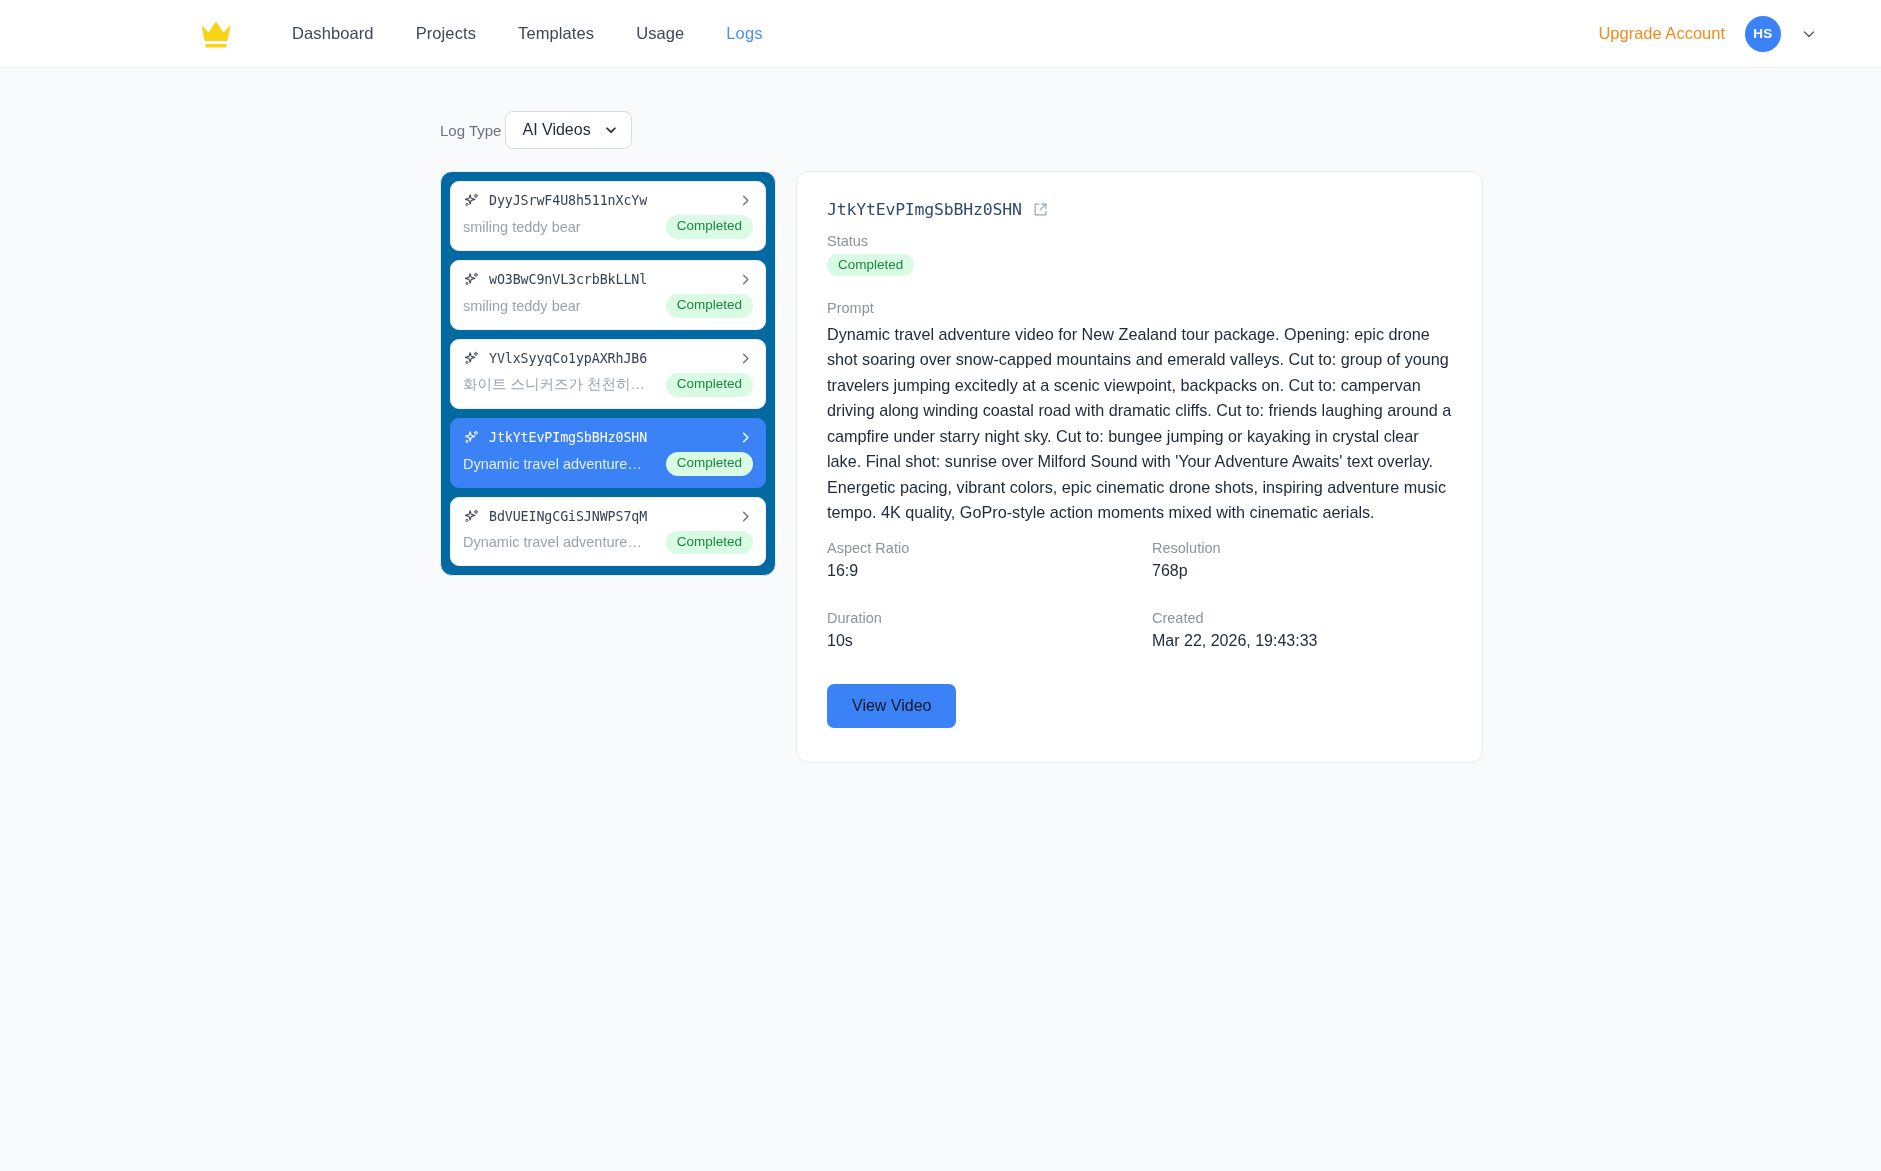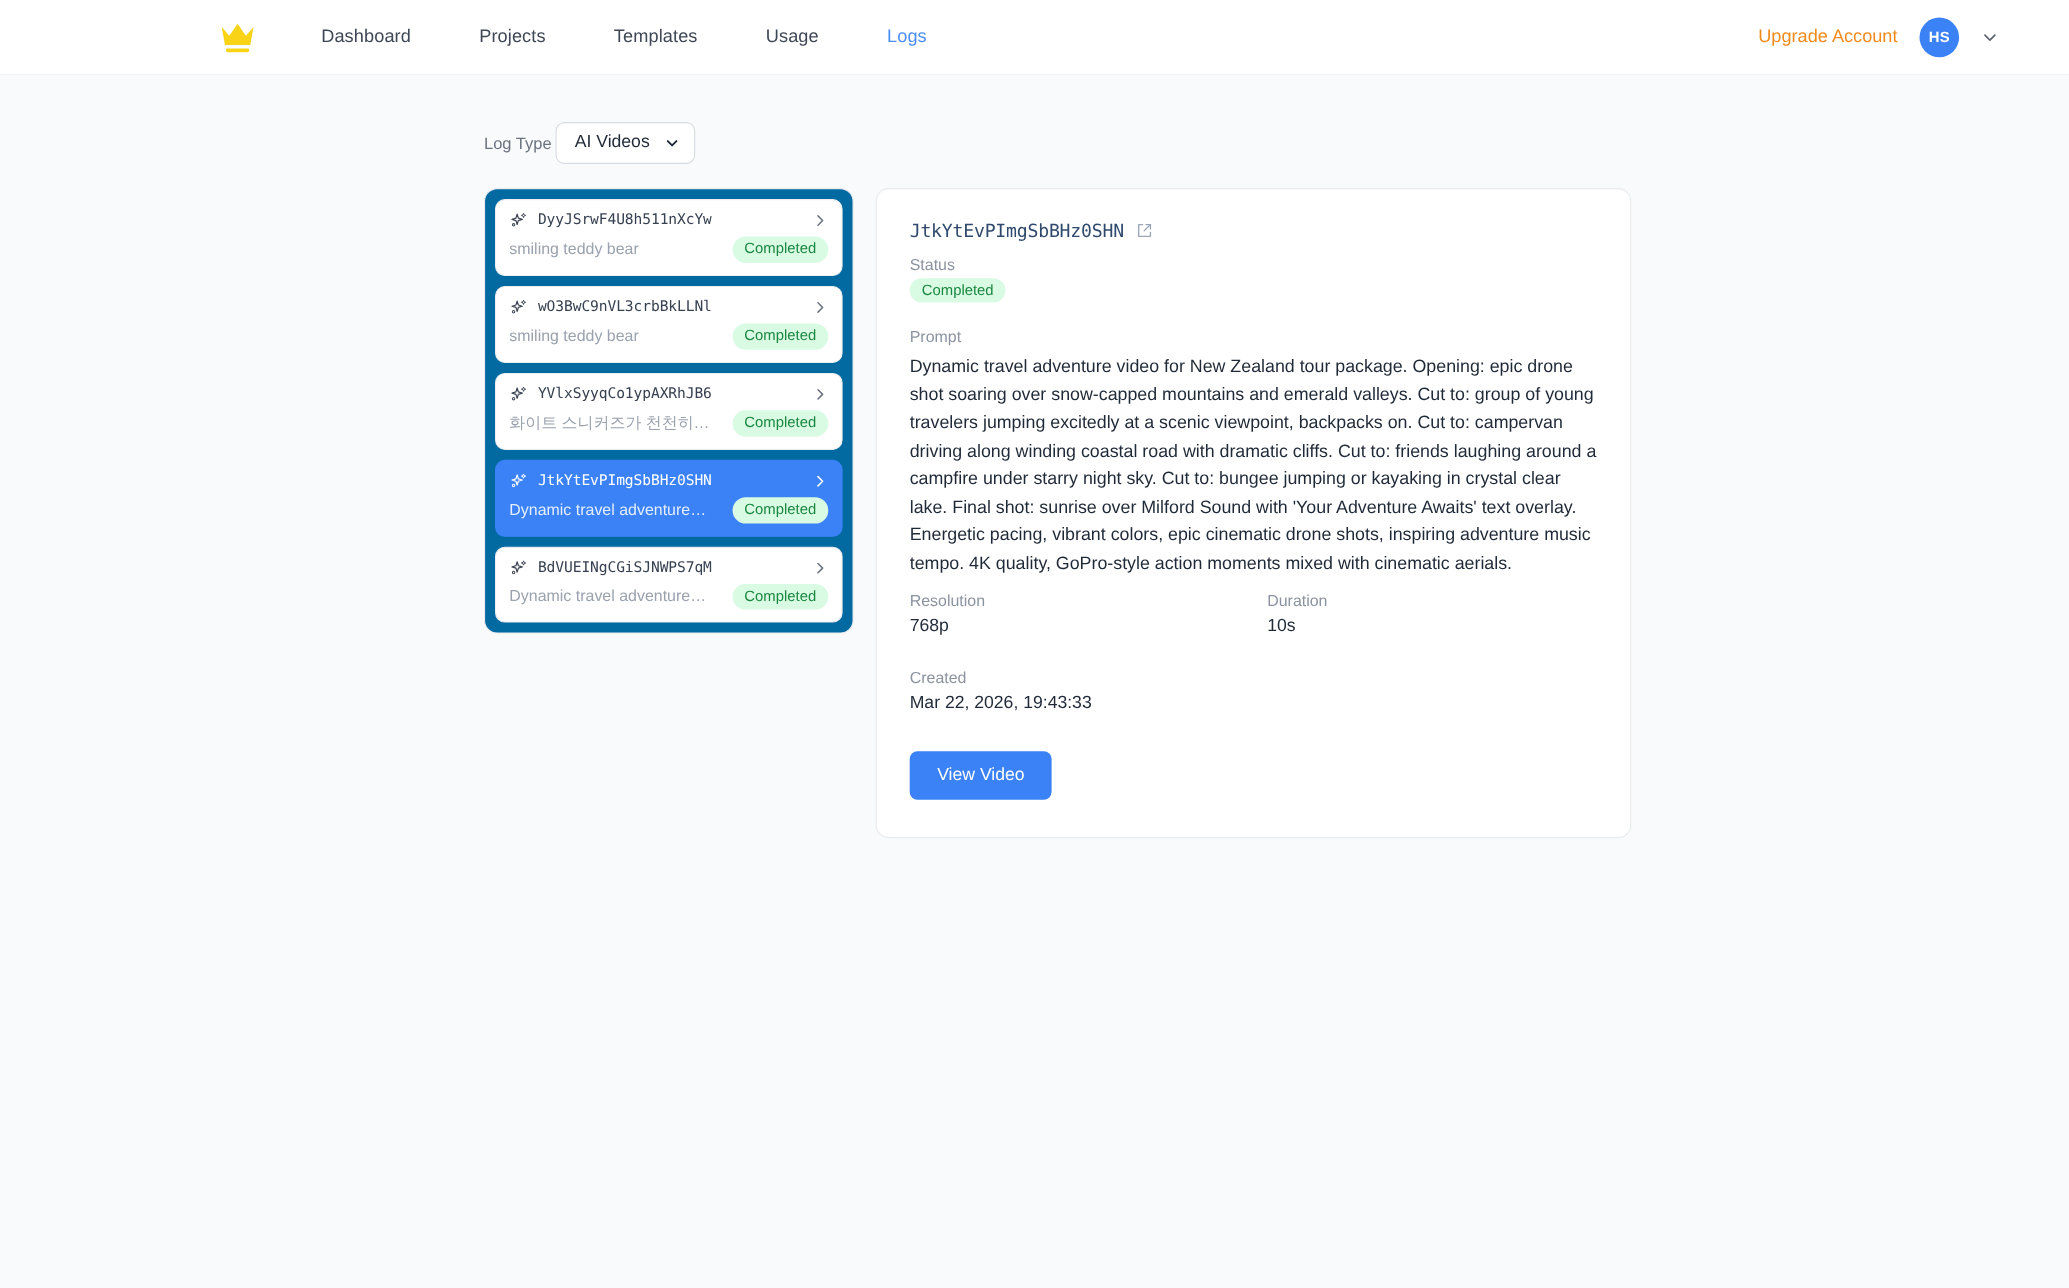--- a/index.html
+++ b/index.html
@@ -27,21 +27,21 @@
     margin-left: 196px;
     display: flex;
     align-items: center;
     justify-content: center;
     width: 40px;
     height: 40px;
   }
   .nav {
     display: flex;
     align-items: flex-start;
-    gap: 62px;
+    gap: 42px;
     margin-left: 56px;
   }
   .nav-item {
     font-size: 16.5px;
     color: #3f4756;
     letter-spacing: .1px;
     cursor: pointer;
     white-space: nowrap;
   }
   .nav-item.active { color: #4b8ef5; }
@@ -217,21 +217,21 @@
   .prompt-block { margin-top: 26px; }
   .prompt-text {
     font-size: 16.2px;
     line-height: 25.5px;
     color: #1f2937;
     max-width: 625px;
   }
   .view-btn {
     margin-top: 34px;
     background: #3b82f6;
-    color: #ffffff;
+    color: #0f172a;
     border: none;
     border-radius: 7px;
     font-size: 16px;
     font-family: "Liberation Sans", sans-serif;
     padding: 13px 25px;
     cursor: pointer;
   }
 </style>
 </head>
 <body>
@@ -384,20 +384,24 @@
         </div>
       </div>
 
       <div class="prompt-block">
         <div class="meta-label">Prompt</div>
         <div class="prompt-text">Dynamic travel adventure video for New Zealand tour package. Opening: epic drone shot soaring over snow-capped mountains and emerald valleys. Cut to: group of young travelers jumping excitedly at a scenic viewpoint, backpacks on. Cut to: campervan driving along winding coastal road with dramatic cliffs. Cut to: friends laughing around a campfire under starry night sky. Cut to: bungee jumping or kayaking in crystal clear lake. Final shot: sunrise over Milford Sound with 'Your Adventure Awaits' text overlay. Energetic pacing, vibrant colors, epic cinematic drone shots, inspiring adventure music tempo. 4K quality, GoPro-style action moments mixed with cinematic aerials.</div>
       </div>
 
       <div class="meta-grid">
         <div>
+          <div class="meta-label">Aspect Ratio</div>
+          <div class="meta-value">16:9</div>
+        </div>
+        <div>
           <div class="meta-label">Resolution</div>
           <div class="meta-value">768p</div>
         </div>
         <div>
           <div class="meta-label">Duration</div>
           <div class="meta-value">10s</div>
         </div>
         <div>
           <div class="meta-label">Created</div>
           <div class="meta-value">Mar 22, 2026, 19:43:33</div>

